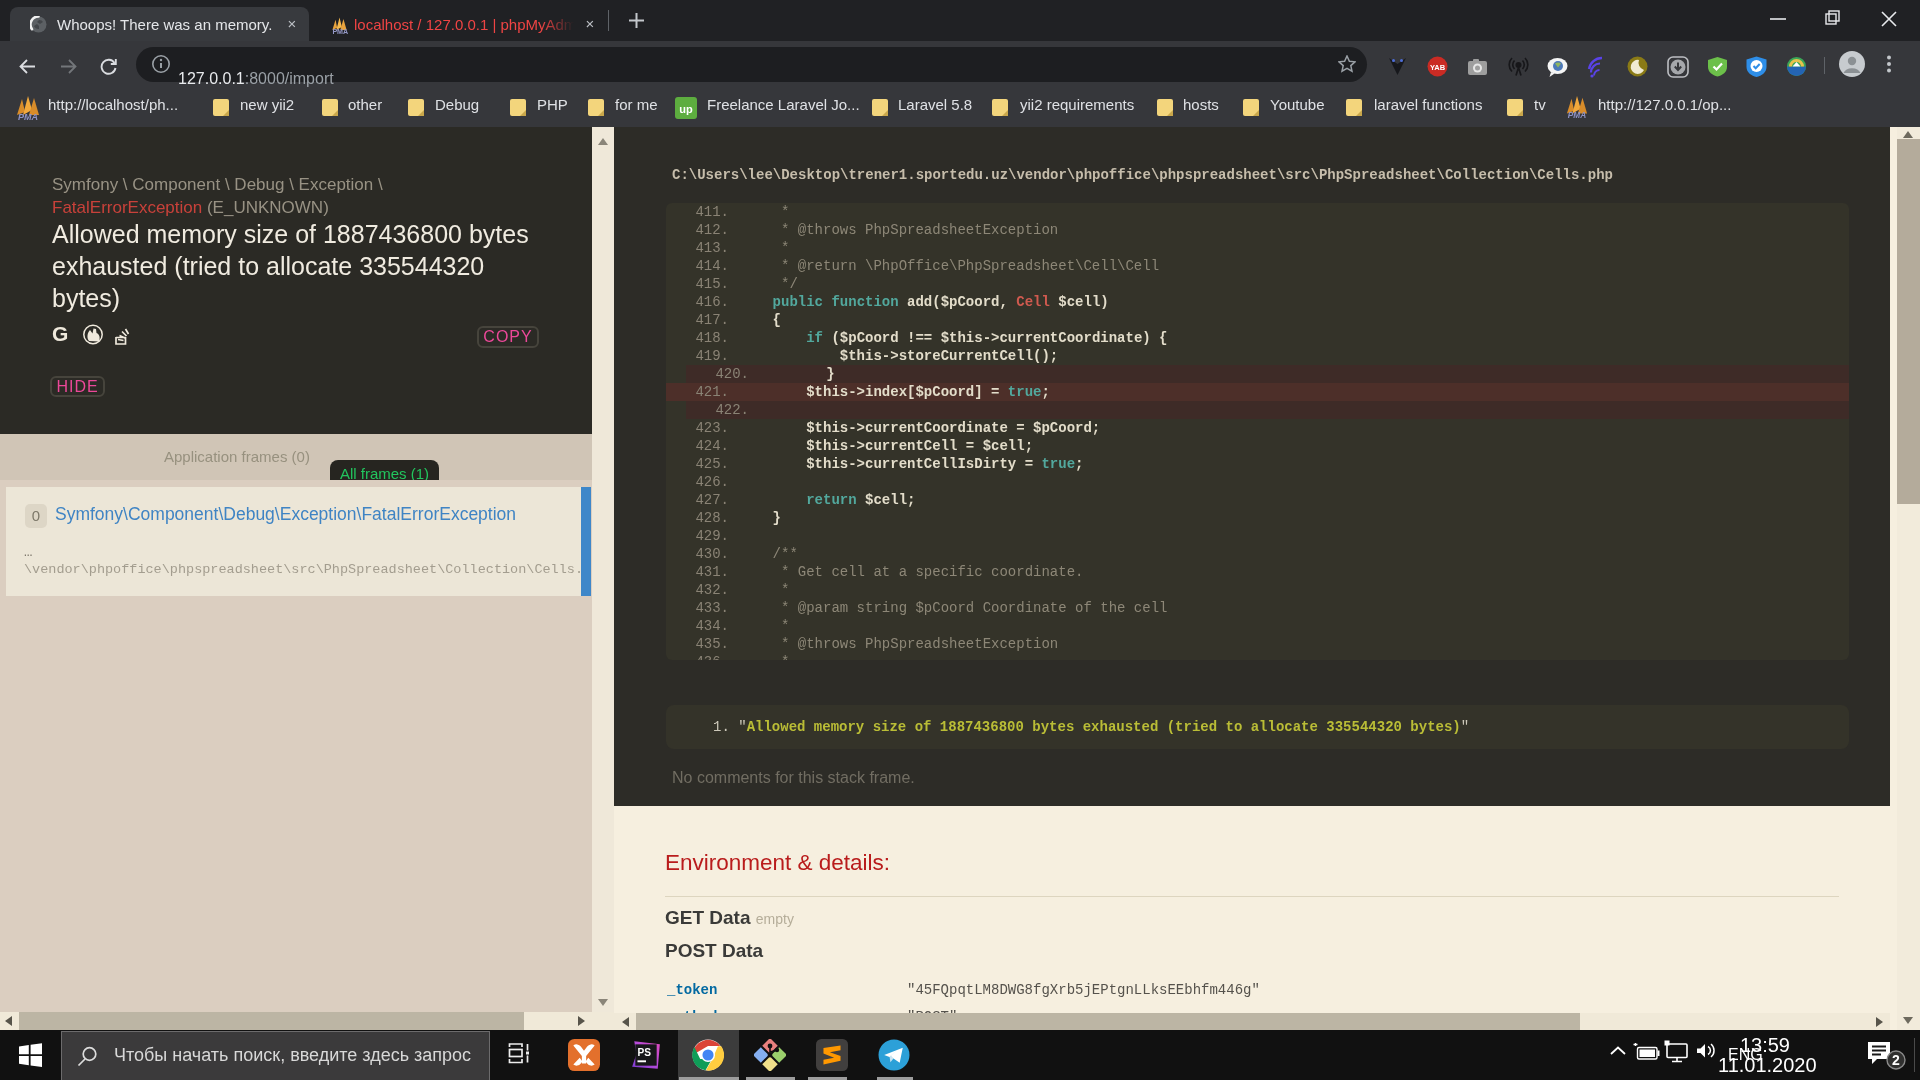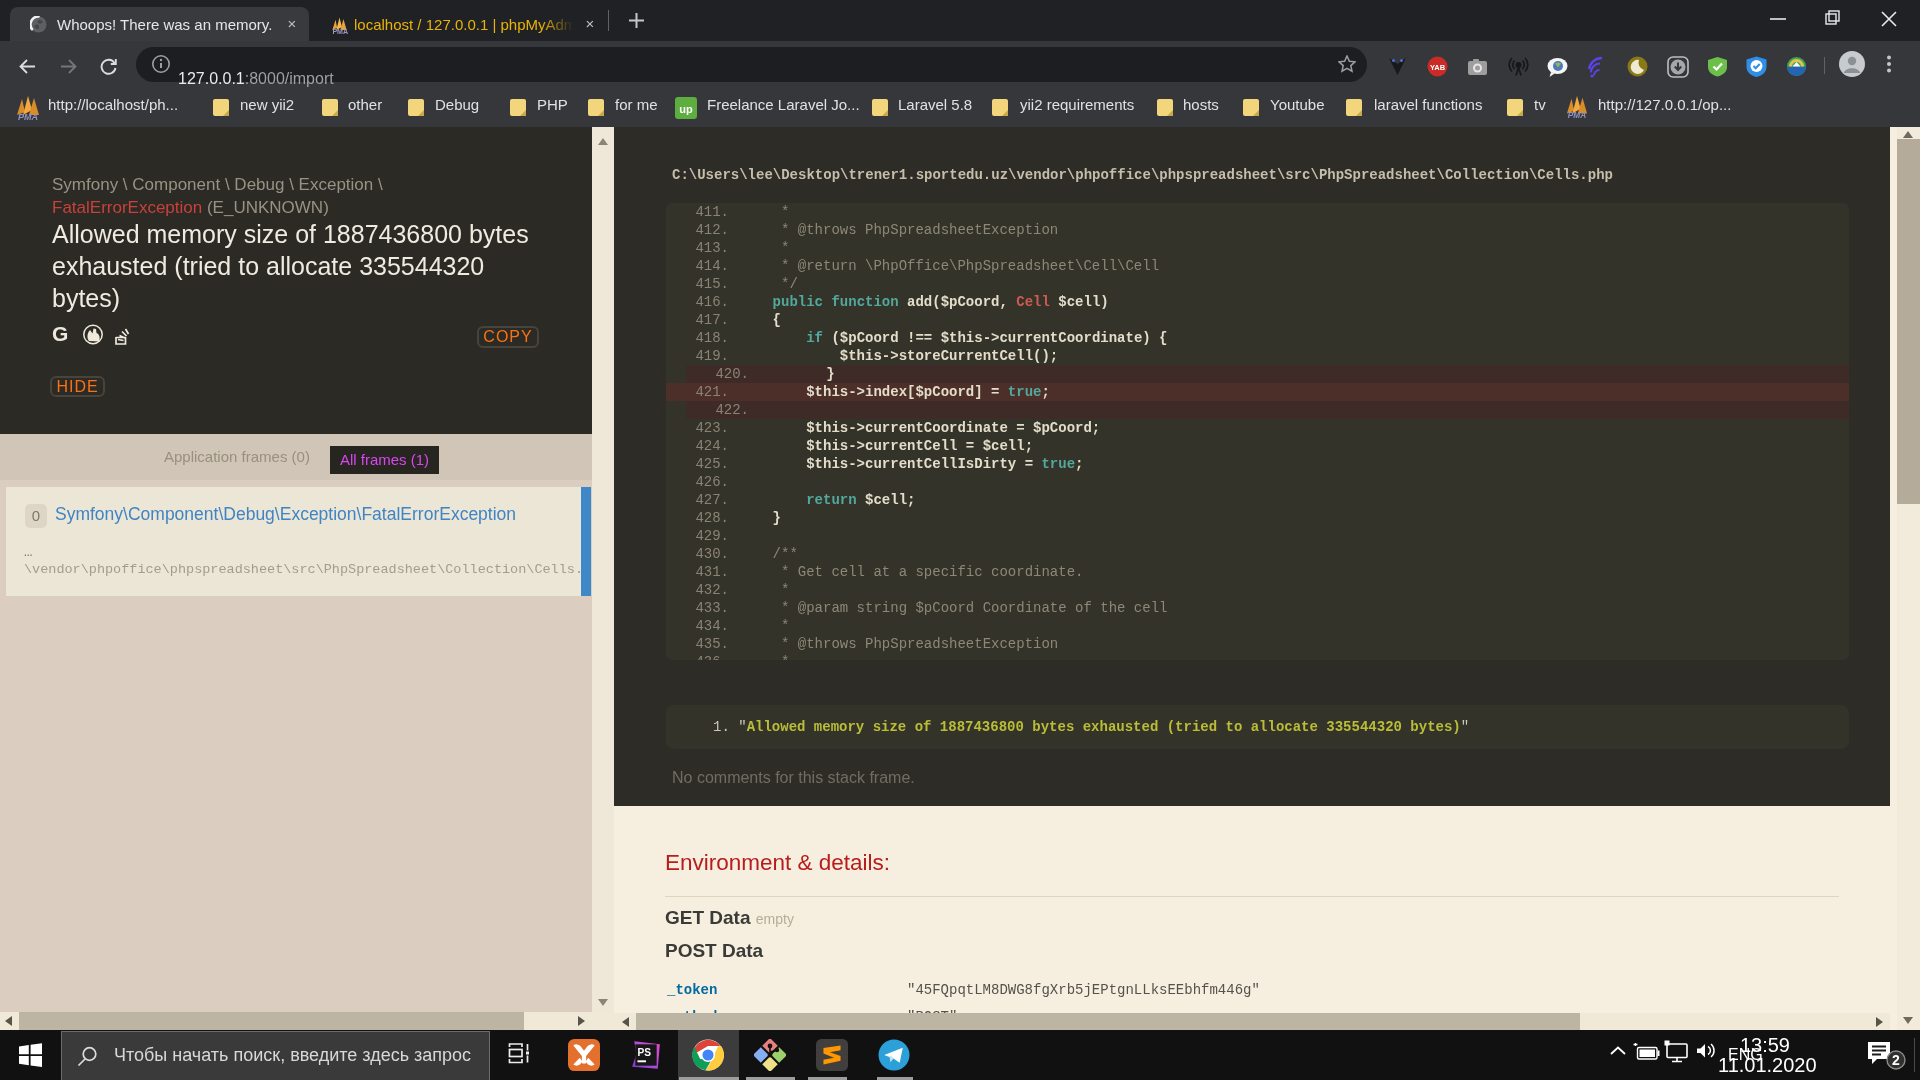--- a/index.html
+++ b/index.html
@@ -7,21 +7,21 @@
 .abs { position:absolute; }
 #stage { position:relative; width:1920px; height:1080px; }
 
 
 #tabstrip { position:absolute; left:0; top:0; width:1920px; height:41px; background:#202124; }
 .tab { position:absolute; top:7px; height:34px; border-radius:8px 8px 0 0; }
 #tab1 { left:10px; width:299px; background:#383a3e; }
 #tab2 { left:313px; width:292px; }
 .tabtitle { position:absolute; top:9px; font-size:15px; white-space:nowrap; overflow:hidden; }
 #tab1 .tabtitle { left:47px; width:215px; color:#e4e6e9; }
-#tab2 .tabtitle { left:41px; width:220px; color:#eab308; -webkit-mask-image:linear-gradient(90deg,#000 85%,transparent); mask-image:linear-gradient(90deg,#000 85%,transparent); }
+#tab2 .tabtitle { left:41px; width:220px; color:#ef4444; -webkit-mask-image:linear-gradient(90deg,#000 85%,transparent); mask-image:linear-gradient(90deg,#000 85%,transparent); }
 .tabx { position:absolute; top:10px; width:14px; height:14px; color:#bdc1c6; font-size:15px; line-height:14px; text-align:center; }
 #tab1 .tabx { right:10px; }
 .tabdiv { position:absolute; left:608px; top:10px; width:1px; height:21px; background:#5f6368; }
 #newtab { position:absolute; left:628px; top:12px; width:17px; height:17px; color:#c3c7cb; }
 
 #toolbar { position:absolute; left:0; top:41px; width:1920px; height:47px; background:#36373b; }
 #bookbar { position:absolute; left:0; top:88px; width:1920px; height:39px; background:#36373b; }
 .navic { position:absolute; top:17px; }
 #omnibox { position:absolute; left:136px; top:6px; width:1231px; height:35px; border-radius:18px; background:#1d1e21; }
 #url { position:absolute; left:42px; top:23px; font-size:16px; color:#e8eaed; white-space:nowrap; }
@@ -34,27 +34,27 @@
 
 
 #content { position:absolute; left:0; top:127px; width:1920px; height:903px; background:#f6efdf; }
 
 #leftpanel { position:absolute; left:0; top:0; width:592px; height:903px; background:#dbcec0; }
 #exc-header { position:absolute; left:0; top:0; width:592px; height:307px; background:#2b2a25; color:#9a958a; }
 #exc-class { position:absolute; left:52px; top:46px; font-size:17px; line-height:23px; color:#989284; }
 #exc-class .red { color:#c8413a; }
 #exc-msg { position:absolute; left:52px; top:91px; width:490px; font-size:25px; line-height:32px; color:#f0ebe0; }
 #exc-icons { position:absolute; left:52px; top:197px; color:#efe9dc; }
-.hbtn { position:absolute; border:2px solid #46443c; color:#f97316; font-size:16px; letter-spacing:1px; text-align:center; border-radius:6px; }
+.hbtn { position:absolute; border:2px solid #46443c; color:#ec4899; font-size:16px; letter-spacing:1px; text-align:center; border-radius:6px; }
 #copybtn { left:477px; top:199px; width:62px; height:22px; line-height:18px; }
 #hidebtn { left:50px; top:249px; width:55px; height:21px; line-height:17px; }
 
 #frametabs { position:absolute; left:0; top:307px; width:592px; height:46px; background:#d0c5b6; }
 #ftab1 { position:absolute; left:164px; top:14px; font-size:15px; color:#97917f; }
-#ftab2 { position:absolute; left:330px; top:12px; width:109px; height:28px; background:#262520; border-radius:0; color:#d946ef; font-size:15px; text-align:center; line-height:28px; }
+#ftab2 { position:absolute; left:330px; top:26px; width:109px; height:28px; background:#262520; border-radius:8px; color:#22c55e; font-size:15px; text-align:center; line-height:28px; }
 #framesarea { position:absolute; left:0; top:353px; width:592px; height:550px; background:#dbcec0; }
 #frameitem { position:absolute; left:6px; top:7px; width:585px; height:109px; background:#ece6d7; border-right:10px solid #3e87c9; }
 #fbadge { position:absolute; left:19px; top:17px; width:22px; height:24px; background:#ddd6c6; border-radius:5px; color:#7d7869; font-size:15px; text-align:center; line-height:24px; }
 #fclass { position:absolute; left:49px; top:17px; font-size:17.5px; color:#3f84c4; }
 #fdots { position:absolute; left:18px; top:57px; font-size:14px; color:#7d786c; font-family:"Liberation Mono",monospace; }
 #fpath { position:absolute; left:18px; top:75px; font-size:13.5px; color:#a39d8f; font-family:"Liberation Mono",monospace; white-space:nowrap; overflow:hidden; width:558px; }
 
 
 #rightpanel { position:absolute; left:614px; top:0; width:1276px; height:903px; background:#2d2c27; }
 #filepath { position:absolute; left:58px; top:40px; font-family:"Liberation Mono",monospace; font-size:14px; font-weight:bold; color:#c6bdab; }

